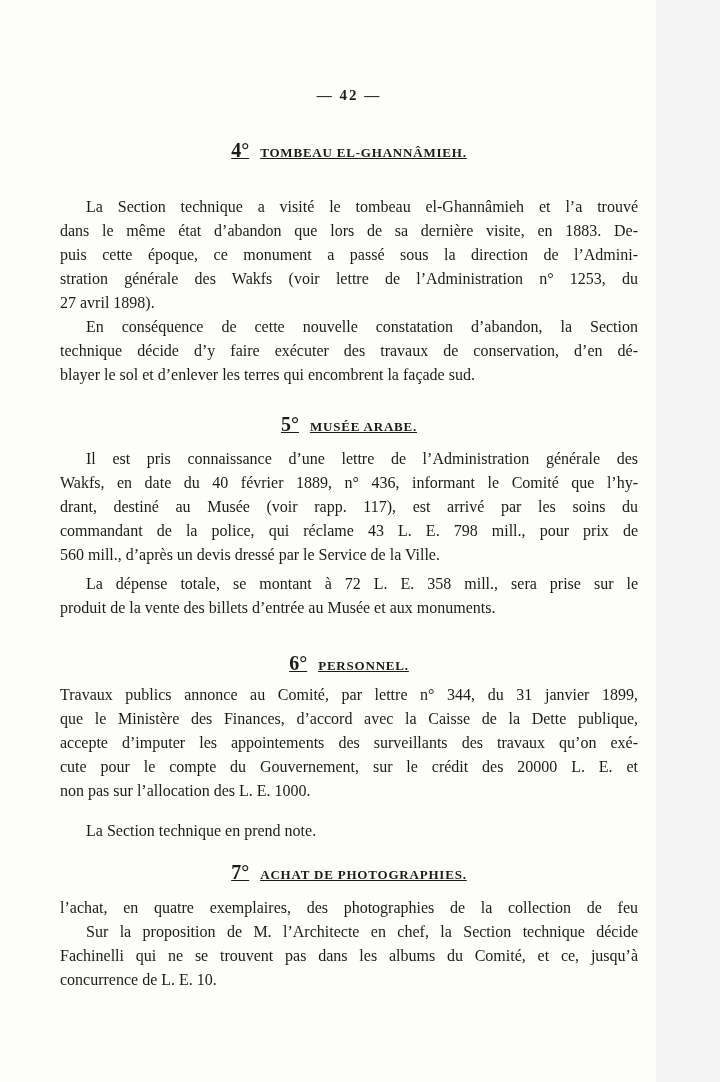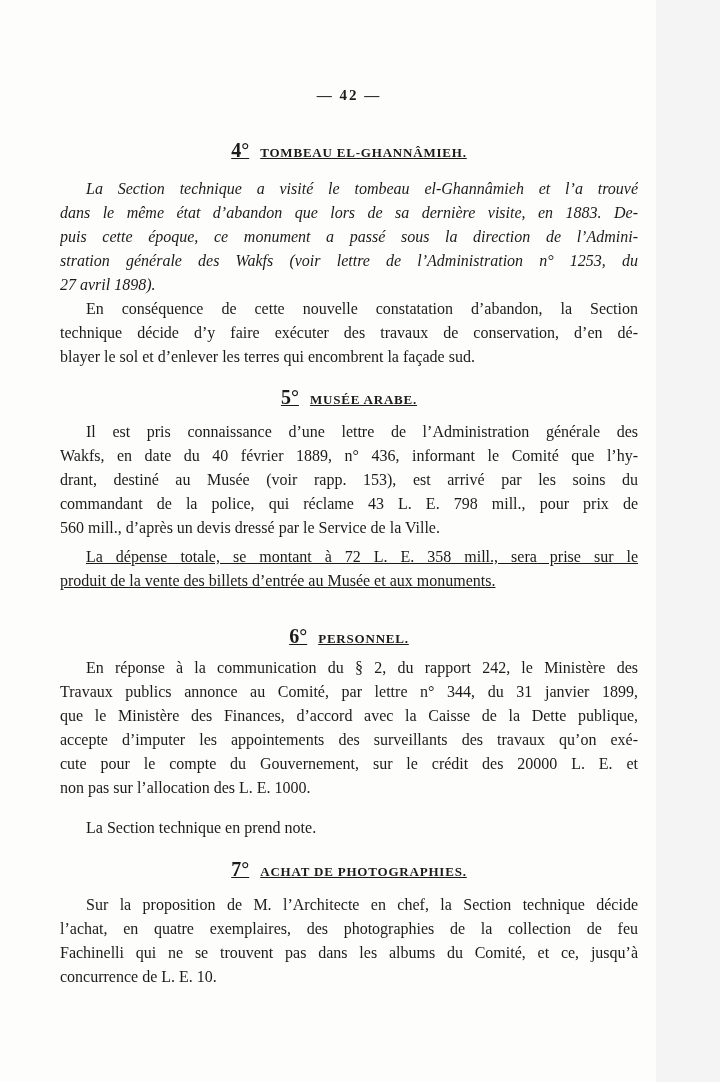--- a/index.html
+++ b/index.html
@@ -47,25 +47,25 @@
   .para { overflow: hidden; }
   .ln {
     font-size: 16px;
     line-height: 24px;
     text-align: justify;
     text-align-last: justify;
   }
   .ln.last { text-align-last: left; }
   .ln.first { text-indent: 26px; }
   #h4 { margin-top: 31px; }
-  #p1 { margin-top: 11px; font-style: italic; }
+  #p1 { margin-top: 29px; }
   #p2 { margin-top: 0; }
-  #h5 { margin-top: 15px; }
+  #h5 { margin-top: 24px; }
   #p3 { margin-top: 7px; }
-  #p4 { margin-top: 5px; text-decoration: underline; }
+  #p4 { margin-top: 5px; }
   #h6 { margin-top: 30px; }
   #p5 { margin-top: 4px; }
   #p6 { margin-top: 16px; }
   #h7 { margin-top: 16px; }
   #p7 { margin-top: 8px; }
 </style>
 </head>
 <body>
 
 <div class="page">
@@ -88,48 +88,47 @@
       <div class="ln">technique décide d’y faire exécuter des travaux de conservation, d’en dé-</div>
       <div class="ln last">blayer le sol et d’enlever les terres qui encombrent la façade sud.</div>
     </div>
 
     <div class="sec-heading" id="h5">
       <span class="hnum">5°</span><span class="htitle">MUSÉE ARABE.</span>
     </div>
     <div class="para" id="p3">
       <div class="ln first">Il est pris connaissance d’une lettre de l’Administration générale des</div>
       <div class="ln">Wakfs, en date du 40 février 1889, n° 436, informant le Comité que l’hy-</div>
-      <div class="ln">drant, destiné au Musée (voir rapp. 153), est arrivé par les soins du</div>
+      <div class="ln">drant, destiné au Musée (voir rapp. 117), est arrivé par les soins du</div>
       <div class="ln">commandant de la police, qui réclame 43 L. E. 798 mill., pour prix de</div>
       <div class="ln last">560 mill., d’après un devis dressé par le Service de la Ville.</div>
     </div>
     <div class="para" id="p4">
       <div class="ln first">La dépense totale, se montant à 72 L. E. 358 mill., sera prise sur le</div>
       <div class="ln last">produit de la vente des billets d’entrée au Musée et aux monuments.</div>
     </div>
 
     <div class="sec-heading" id="h6">
       <span class="hnum">6°</span><span class="htitle">PERSONNEL.</span>
     </div>
     <div class="para" id="p5">
-      <div class="ln first">En réponse à la communication du § 2, du rapport 242, le Ministère des</div>
       <div class="ln">Travaux publics annonce au Comité, par lettre n° 344, du 31 janvier 1899,</div>
       <div class="ln">que le Ministère des Finances, d’accord avec la Caisse de la Dette publique,</div>
       <div class="ln">accepte d’imputer les appointements des surveillants des travaux qu’on exé-</div>
       <div class="ln">cute pour le compte du Gouvernement, sur le crédit des 20000 L. E. et</div>
       <div class="ln last">non pas sur l’allocation des L. E. 1000.</div>
     </div>
     <div class="para" id="p6">
       <div class="ln first last">La Section technique en prend note.</div>
     </div>
 
     <div class="sec-heading" id="h7">
       <span class="hnum">7°</span><span class="htitle">ACHAT DE PHOTOGRAPHIES.</span>
     </div>
     <div class="para" id="p7">
+      <div class="ln">l’achat, en quatre exemplaires, des photographies de la collection de feu</div>
       <div class="ln first">Sur la proposition de M. l’Architecte en chef, la Section technique décide</div>
-      <div class="ln">l’achat, en quatre exemplaires, des photographies de la collection de feu</div>
       <div class="ln">Fachinelli qui ne se trouvent pas dans les albums du Comité, et ce, jusqu’à</div>
       <div class="ln last">concurrence de L. E. 10.</div>
     </div>
 
   </div>
 </div>
 
 </body></html>

